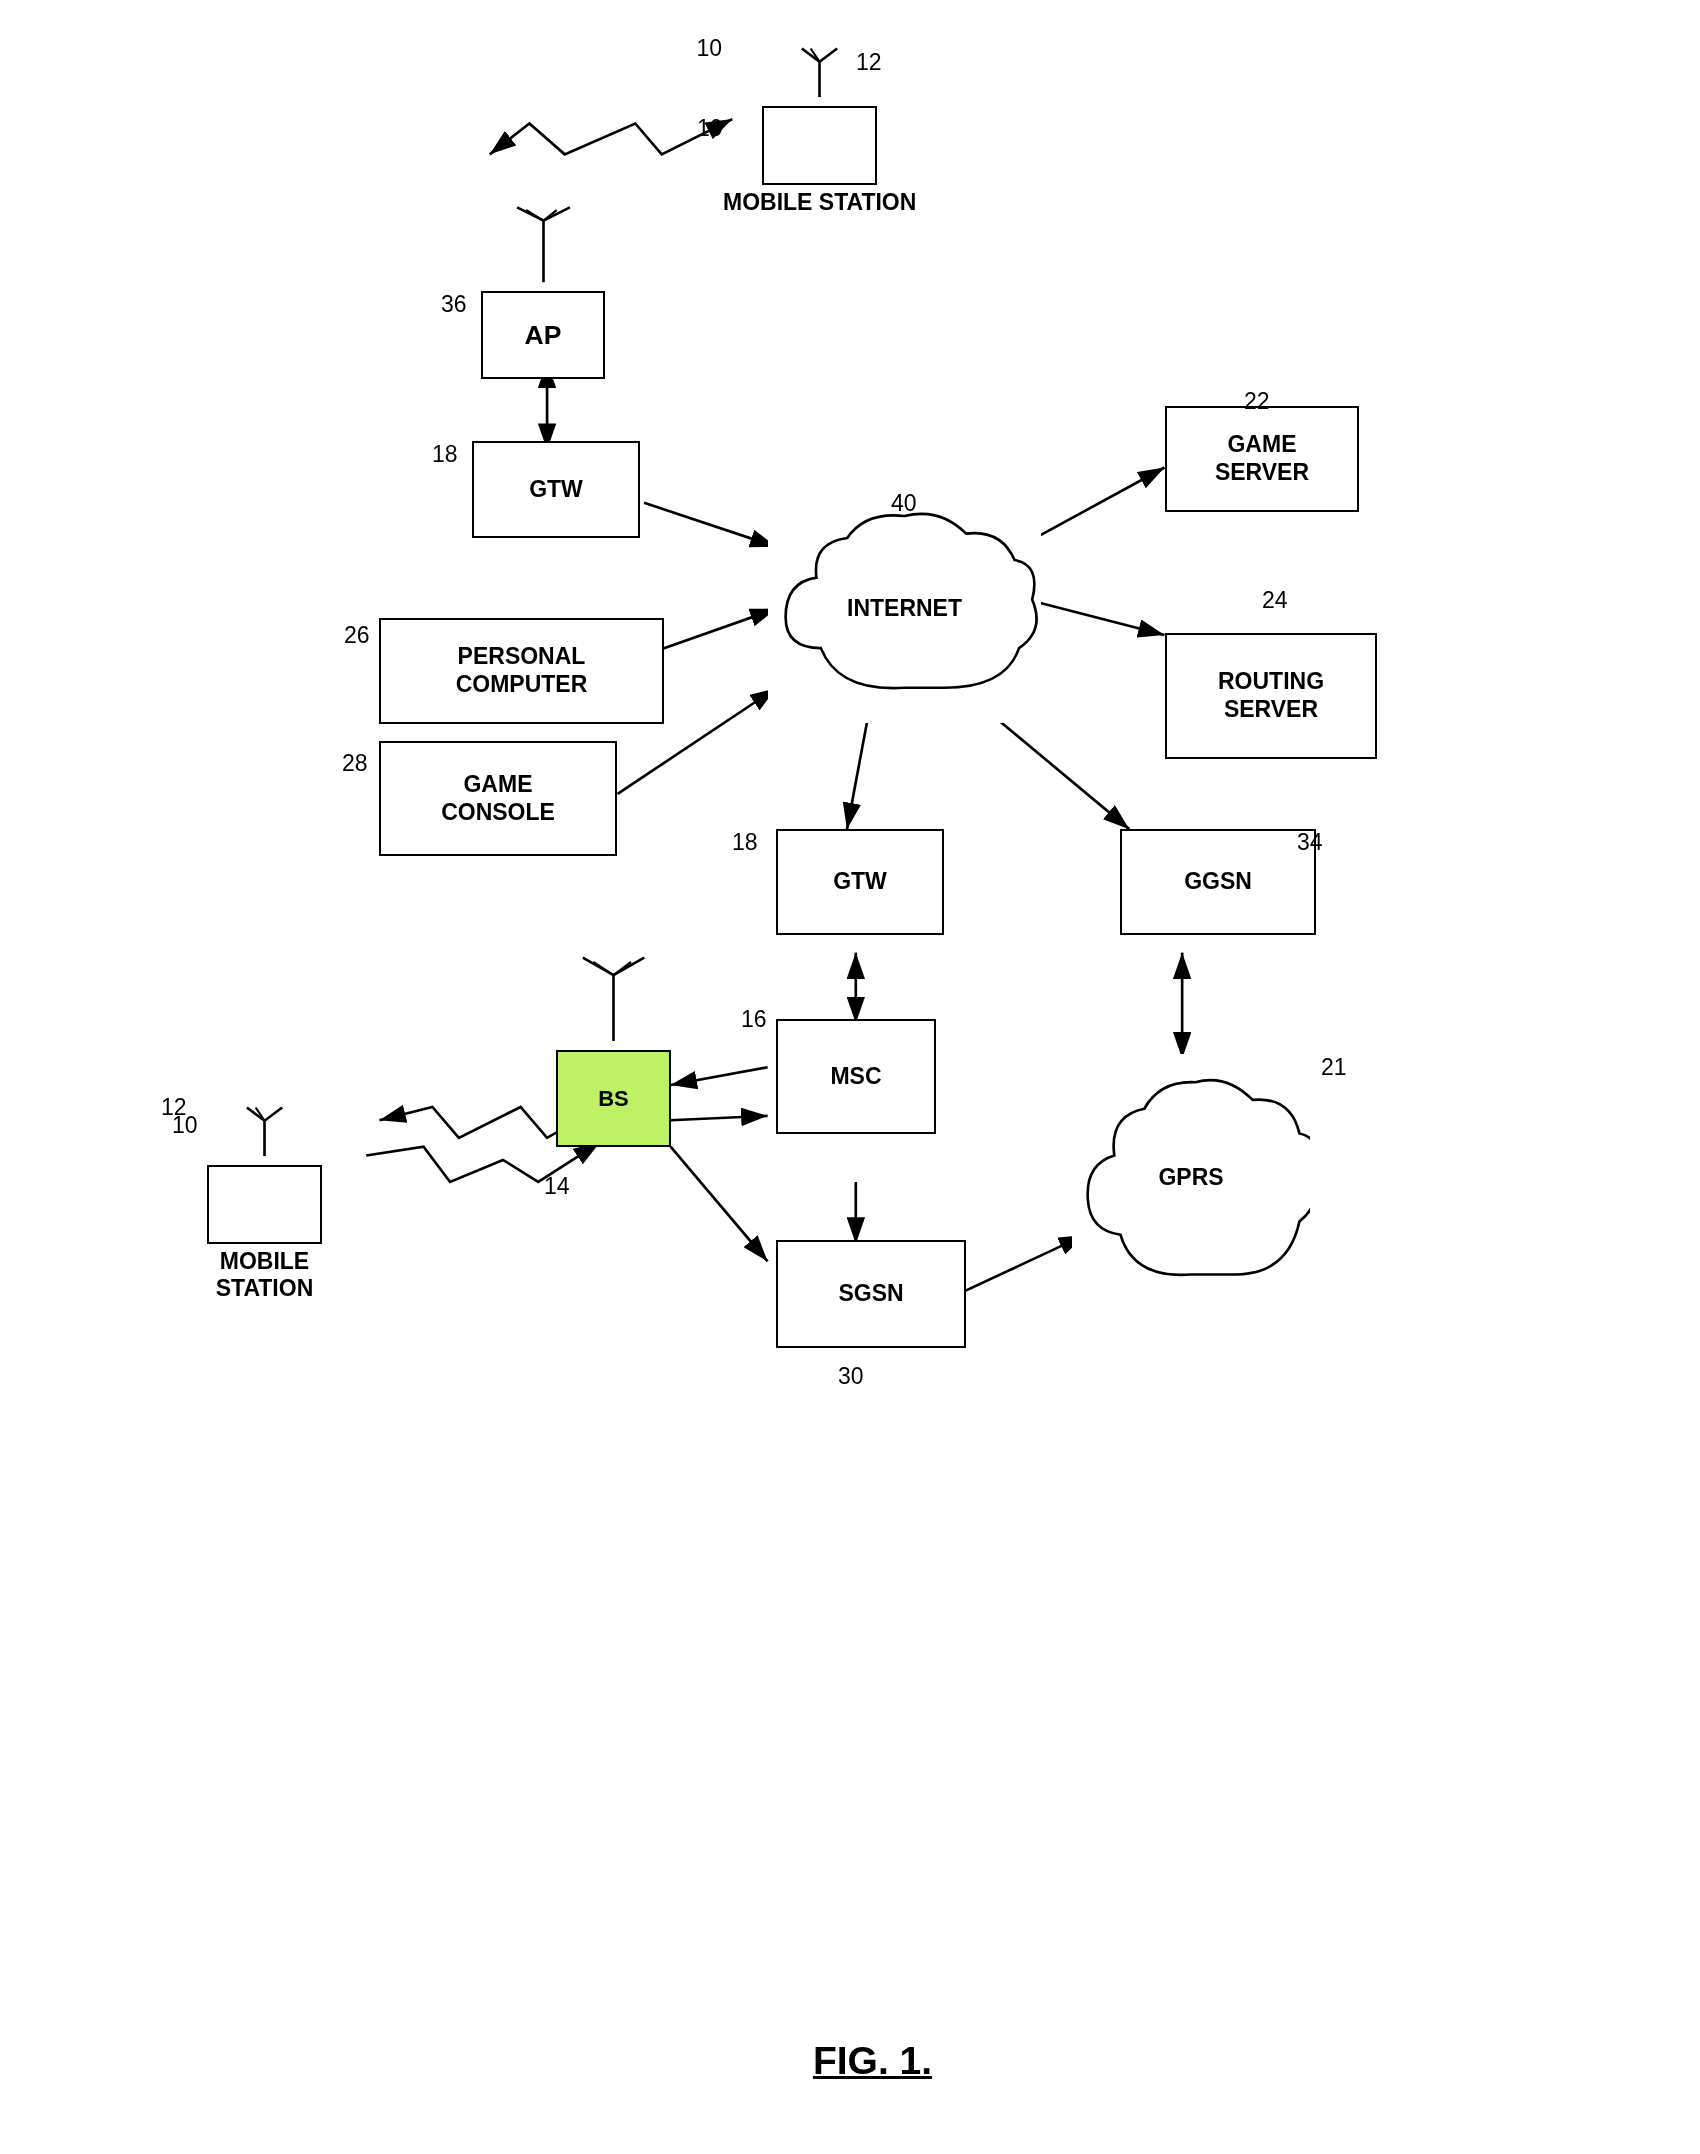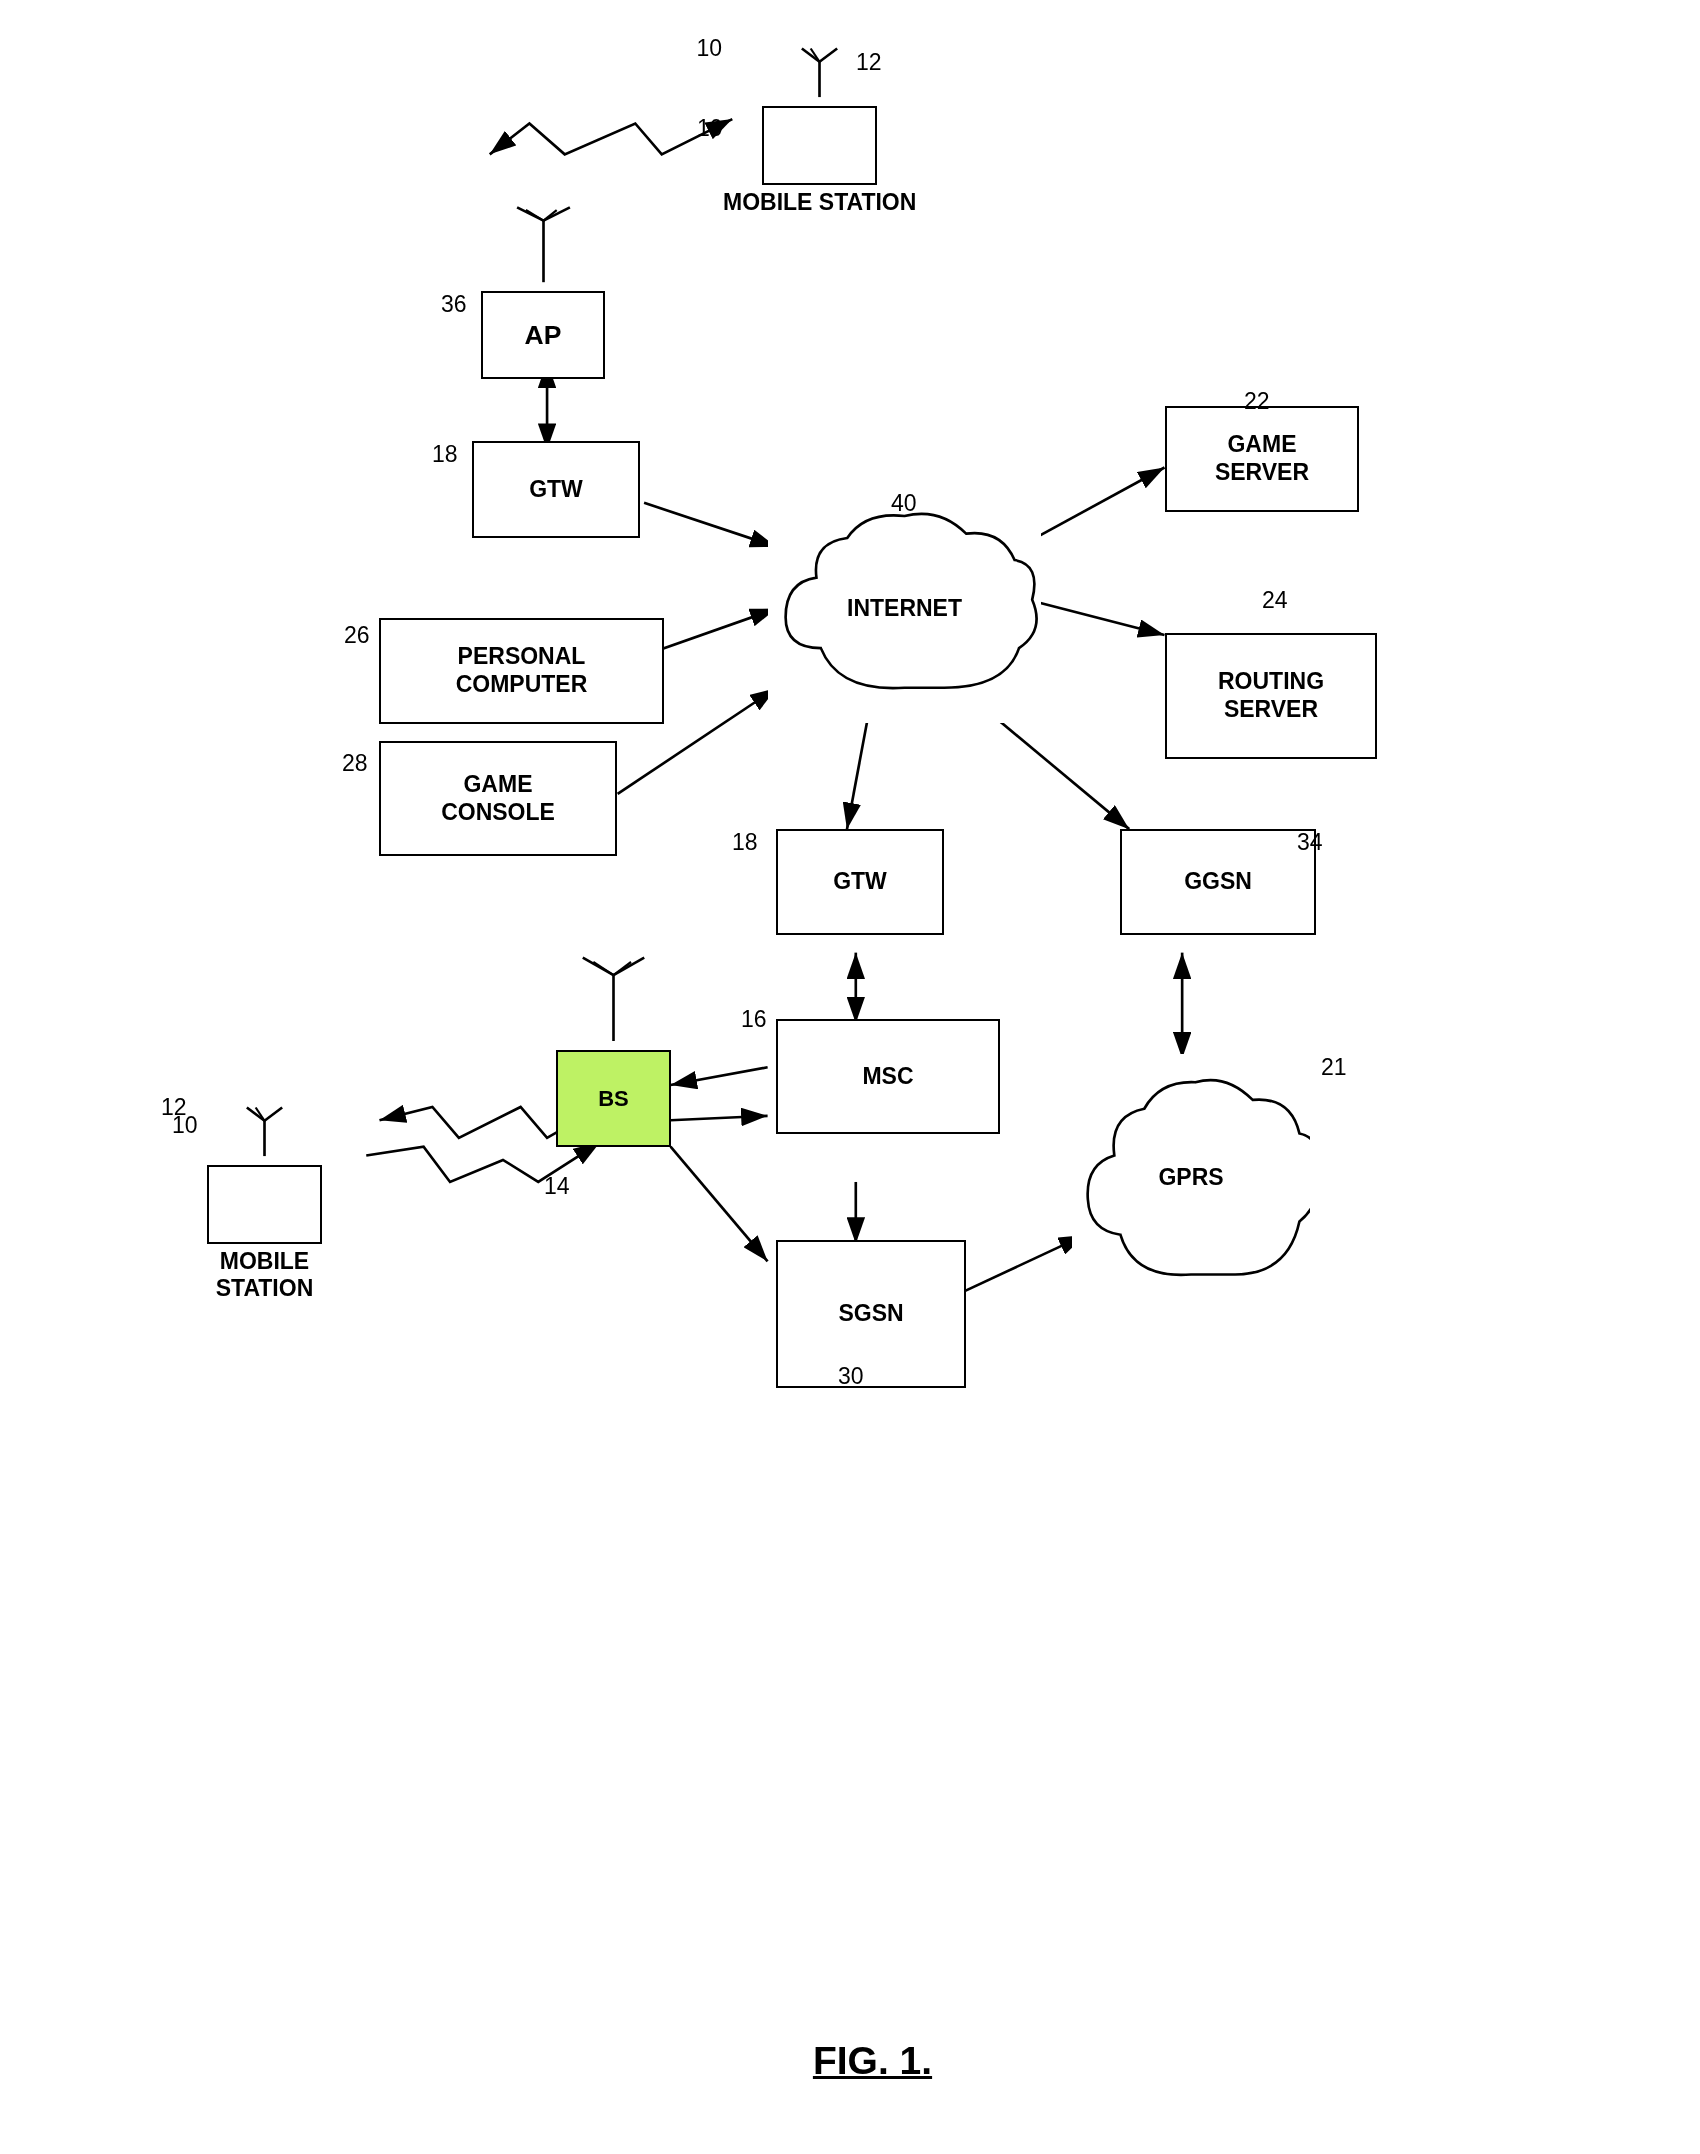--- a/index.html
+++ b/index.html
@@ -205,38 +205,38 @@
   <span class="ref-number" style="top:829px; left:1297px;">34</span>
 
   <div class="node-cloud" style="top:1054px; left:1072px; width:238px; height:247px;">
     <svg viewBox="0 0 270 280" xmlns="http://www.w3.org/2000/svg">
       <path d="M135,250 Q70,255 55,205 Q20,200 18,165 Q15,125 48,115 Q42,70 82,62 Q100,30 140,32 Q175,22 205,52 Q248,48 258,90 Q285,95 275,135 Q285,168 258,190 Q245,250 185,250 Z" fill="#fff" stroke="#000" stroke-width="3"></path>
     </svg>
     <span class="cloud-label" style="font-size:23px; font-weight:bold;">GPRS</span>
   </div>
   <span class="ref-number" style="top:1054px; left:1321px;">21</span>
 
-  <div class="node-box" style="top:1019px; left:776px; width:224px; height:115px;">
+  <div class="node-box" style="top:1019px; left:776px; width:160px; height:115px;">
     <span>MSC</span>
   </div>
   <span class="ref-number" style="top:1006px; left:741px;">16</span>
 
   <div style="position:absolute; top:953px; left:556px; display:flex; flex-direction:column; align-items:center;">
     <svg width="79" height="97" viewBox="0 0 90 110">
       <line x1="45" y1="100" x2="45" y2="25" stroke="#000" stroke-width="3"></line>
       <line x1="45" y1="25" x2="10" y2="5" stroke="#000" stroke-width="3"></line>
       <line x1="45" y1="25" x2="80" y2="5" stroke="#000" stroke-width="3"></line>
       <line x1="45" y1="25" x2="22" y2="10" stroke="#000" stroke-width="2.5"></line>
       <line x1="45" y1="25" x2="65" y2="10" stroke="#000" stroke-width="2.5"></line>
     </svg>
     <div style="border:2.6px solid #000; width:115px; height:97px; background:#bef264; display:flex; align-items:center; justify-content:center; font-size:22px; font-weight:bold;">BS</div>
   </div>
   <span class="ref-number" style="top:1173px; left:544px;">14</span>
 
-  <div class="node-box" style="top:1240px; left:776px; width:190px; height:148px;">
+  <div class="node-box" style="top:1240px; left:776px; width:190px; height:108px;">
     <span>SGSN</span>
   </div>
   <span class="ref-number" style="top:1363px; left:838px;">30</span>
 
   <div style="position:absolute; top:1103px; left:207px; display:flex; flex-direction:column; align-items:center;">
     <svg width="53" height="62" viewBox="0 0 60 70">
       <line x1="30" y1="60" x2="30" y2="20" stroke="#000" stroke-width="3"></line>
       <line x1="30" y1="20" x2="10" y2="5" stroke="#000" stroke-width="3"></line>
       <line x1="30" y1="20" x2="50" y2="5" stroke="#000" stroke-width="3"></line>
       <line x1="30" y1="20" x2="20" y2="5" stroke="#000" stroke-width="2.5"></line>

